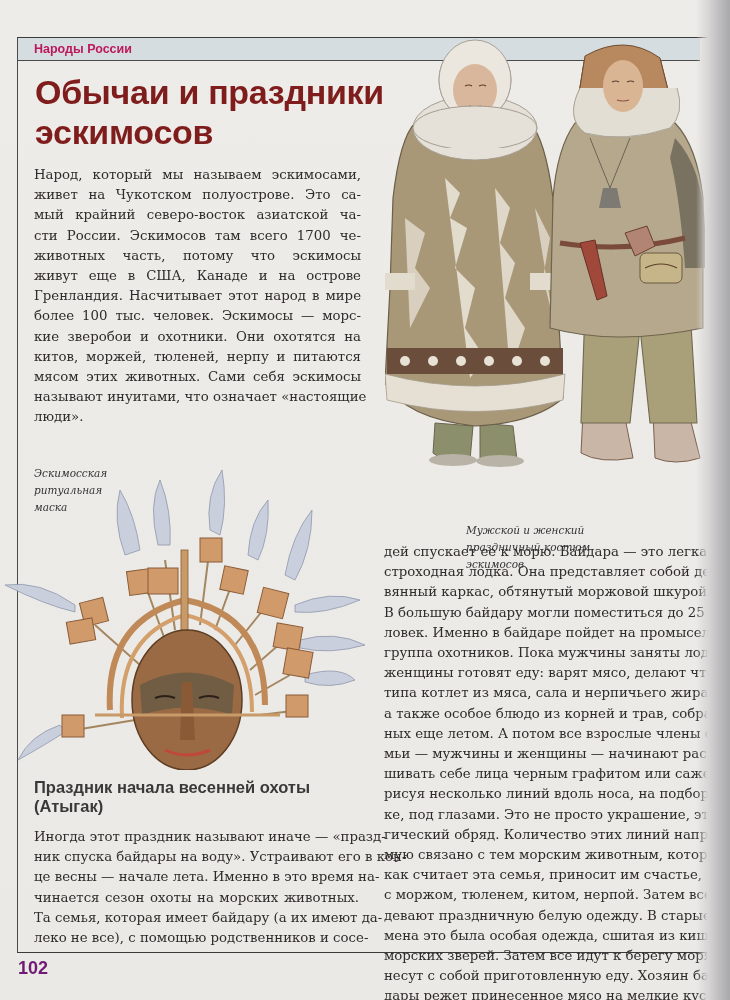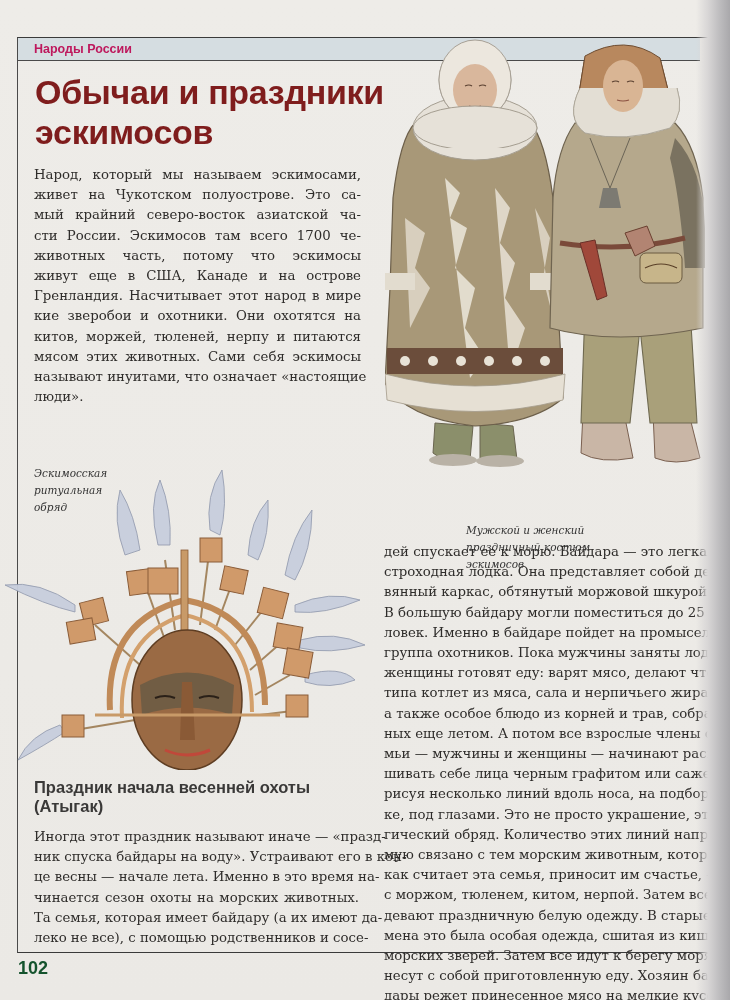--- a/index.html
+++ b/index.html
@@ -53,21 +53,21 @@
   .cap-costume { left: 466px; top: 478px; width: 160px; margin-top: 44px; }
   .subhead {
     position: absolute; left: 34px; top: 778px; width: 320px;
     font-family: "Liberation Sans", sans-serif; font-weight: bold; font-size: 16.5px;
     line-height: 19px; color: #3a3938;
   }
   .col-left { position: absolute; left: 34px; top: 827px; width: 325px; }
   .col-right { position: absolute; left: 384px; top: 542px; width: 312px; }
   .page-number {
     position: absolute; left: 18px; top: 958px;
-    font-family: "Liberation Sans", sans-serif; font-weight: bold; font-size: 18px; color: #14532d;
+    font-family: "Liberation Sans", sans-serif; font-weight: bold; font-size: 18px; color: #701a75;
   }
   .illus { position: absolute; }
   .illus-costume { left: 385px; top: 28px; width: 320px; height: 440px; }
   .illus-mask { left: 0px; top: 450px; width: 370px; height: 320px; }
 </style>
 </head>
 <body>
 
 <div class="page-tint"></div>
 
@@ -166,31 +166,32 @@
 </h1>
 
 <div class="intro body-text">
   <span class="ln">Народ, который мы называем эскимосами,</span>
   <span class="ln">живет на Чукотском полуострове. Это са-</span>
   <span class="ln">мый крайний северо-восток азиатской ча-</span>
   <span class="ln">сти России. Эскимосов там всего 1700 че-</span>
   <span class="ln">животных часть, потому что эскимосы</span>
   <span class="ln">живут еще в США, Канаде и на острове</span>
   <span class="ln">Гренландия. Насчитывает этот народ в мире</span>
+  <span class="ln">более 100 тыс. человек. Эскимосы — морс-</span>
   <span class="ln">кие зверобои и охотники. Они охотятся на</span>
   <span class="ln">китов, моржей, тюленей, нерпу и питаются</span>
   <span class="ln">мясом этих животных. Сами себя эскимосы</span>
   <span class="ln">называют инуитами, что означает «настоящие</span>
   <span class="ln last">люди».</span>
 </div>
 
 <div class="caption cap-mask">
   <div>Эскимосская</div>
   <div>ритуальная</div>
-  <div>обряд</div>
+  <div>маска</div>
 </div>
 
 <div class="caption cap-costume">
   <div>Мужской и женский</div>
   <div>праздничный костюм</div>
   <div>эскимосов</div>
 </div>
 
 <svg class="illus illus-mask" viewBox="0 0 370 320">
 

